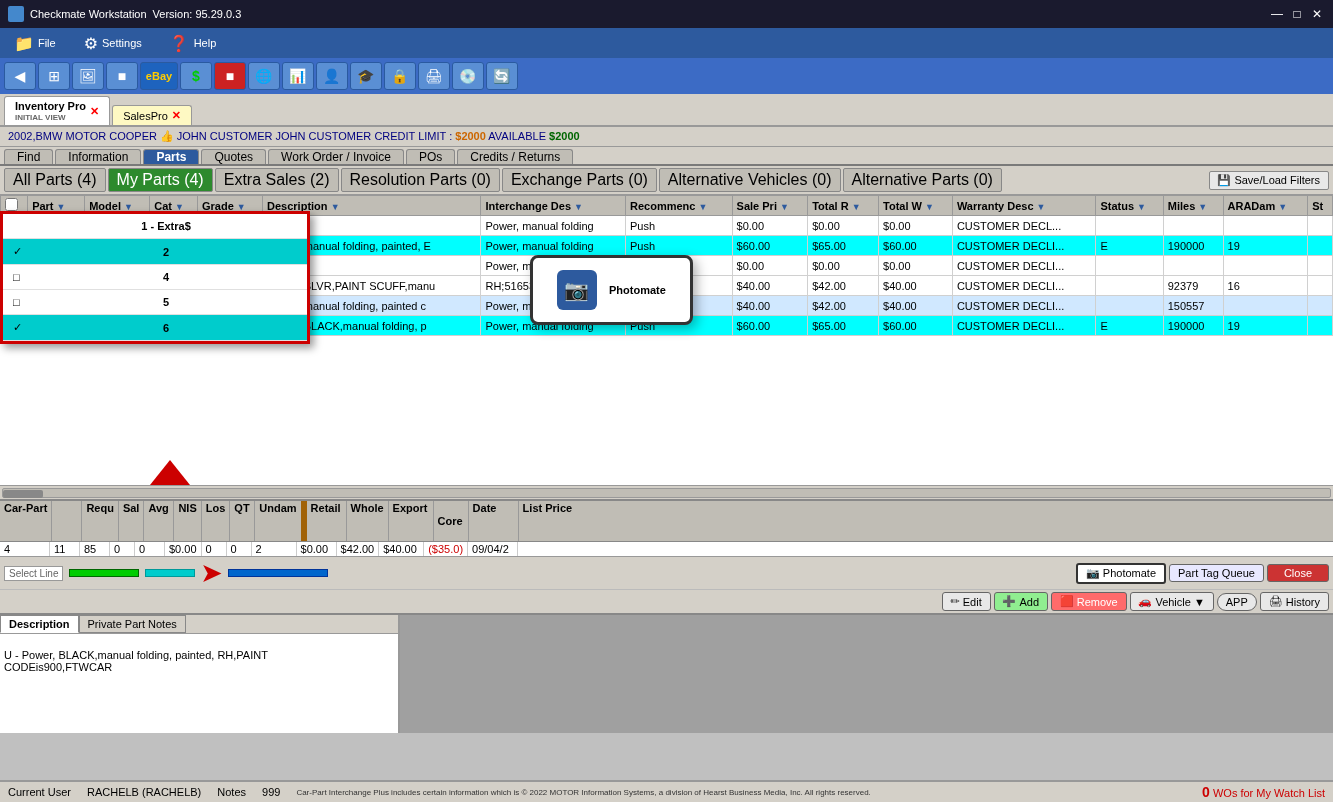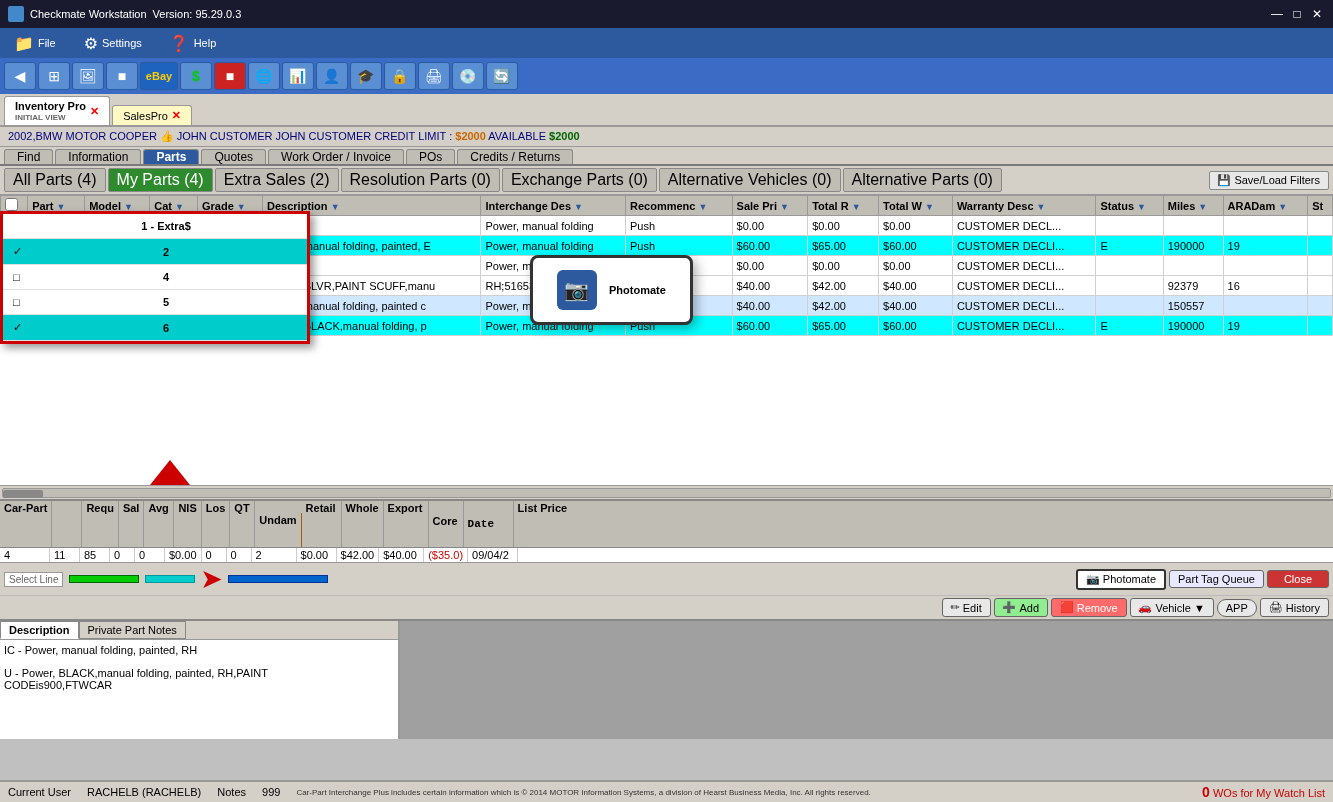--- a/index.html
+++ b/index.html
@@ -539,26 +539,26 @@
 <div style="background:#d4d0c8;border-top:2px solid #888;">
   <div style="display:flex;background:#c0bdb5;border-bottom:1px solid #888;font-size:9px;font-weight:bold;">
     <span style="padding:1px 4px;border-right:1px solid #999;min-width:50px;">Car-Part</span>
     <span style="padding:1px 4px;border-right:1px solid #999;min-width:30px;"></span>
     <span style="padding:1px 4px;border-right:1px solid #999;min-width:30px;">Requ</span>
     <span style="padding:1px 4px;border-right:1px solid #999;min-width:25px;">Sal</span>
     <span style="padding:1px 4px;border-right:1px solid #999;min-width:30px;">Avg</span>
     <span style="padding:1px 4px;border-right:1px solid #999;min-width:25px;">NIS</span>
     <span style="padding:1px 4px;border-right:1px solid #999;min-width:25px;">Los</span>
     <span style="padding:1px 4px;border-right:1px solid #999;min-width:25px;">QT</span>
-    <span style="padding:1px 4px;border-right:1px solid #a16207;min-width:45px;margin-top:12px;">Undam</span>
+    <span style="padding:1px 4px;border-right:6px solid #a16207;min-width:45px;">Undam</span>
     <span style="padding:1px 4px;border-right:1px solid #999;min-width:40px;">Retail</span>
     <span style="padding:1px 4px;border-right:1px solid #999;min-width:40px;">Whole</span>
     <span style="padding:1px 4px;border-right:1px solid #999;min-width:45px;">Export</span>
     <span style="padding:14px 4px;border-right:1px solid #999;min-width:35px;">Core</span>
-    <span style="padding:17px 4px;border-right:1px solid #999;min-width:50px;font-family:Liberation Mono, monospace;">Date</span>
+    <span style="padding:1px 4px;border-right:1px solid #999;min-width:50px;">Date</span>
     <span style="padding:1px 4px;min-width:80px;">List Price</span>
   </div>
   <div style="display:flex;background:white;font-size:9px;">
     <span style="padding:1px 4px;border-right:1px solid #ccc;min-width:50px;">4</span>
     <span style="padding:1px 4px;border-right:1px solid #ccc;min-width:30px;">11</span>
     <span style="padding:1px 4px;border-right:1px solid #ccc;min-width:30px;">85</span>
     <span style="padding:1px 4px;border-right:1px solid #ccc;min-width:25px;">0</span>
     <span style="padding:1px 4px;border-right:1px solid #ccc;min-width:30px;">0</span>
     <span style="padding:1px 4px;border-right:1px solid #ccc;min-width:25px;">$0.00</span>
     <span style="padding:1px 4px;border-right:1px solid #ccc;min-width:25px;">0</span>
@@ -627,35 +627,34 @@
   <div style="width:400px;background:white;border-right:2px solid #999;display:flex;flex-direction:column;">
     <div style="display:flex;background:#d4d0c8;border-bottom:1px solid #999;">
       <div class="desc-tab active">
         <span>Description</span>
       </div>
       <div class="desc-tab">
         <span>Private Part Notes</span>
       </div>
     </div>
     <div style="padding:4px;font-size:10px;flex:1;overflow:auto;">
-      <p>IC - Power, manual folding, painted, RH</p>
       <br>
       <p>U - Power, BLACK,manual folding, painted, RH,PAINT</p>
       <p>CODEis900,FTWCAR</p>
     </div>
   </div>
   <div style="flex:1;background:#b0b0b0;">
 
     <div style="width:100%;height:100%;background:#a0a0a0;"></div>
   </div>
 </div>
 
 <div class="status-bar">
   <span>Current User</span>
   <span>RACHELB (RACHELB)</span>
   <span>Notes</span>
   <span>999</span>
-  <span style="font-size:8px;color:#333;">Car-Part Interchange Plus includes certain information which is © 2014 MOTOR Information Systems, a division of Hearst Business Media, Inc. All rights reserved.</span>
+  <span style="font-size:8px;color:#333;">Car-Part Interchange Plus includes certain information which is © 2022 MOTOR Information Systems, a division of Hearst Business Media, Inc. All rights reserved.</span>
   <span class="status-right">
     <span style="color:#cc0000;font-weight:bold;font-size:14px;">0</span>
     <span>WOs for My Watch List</span>
   </span>
 </div>
 
 </body></html>

